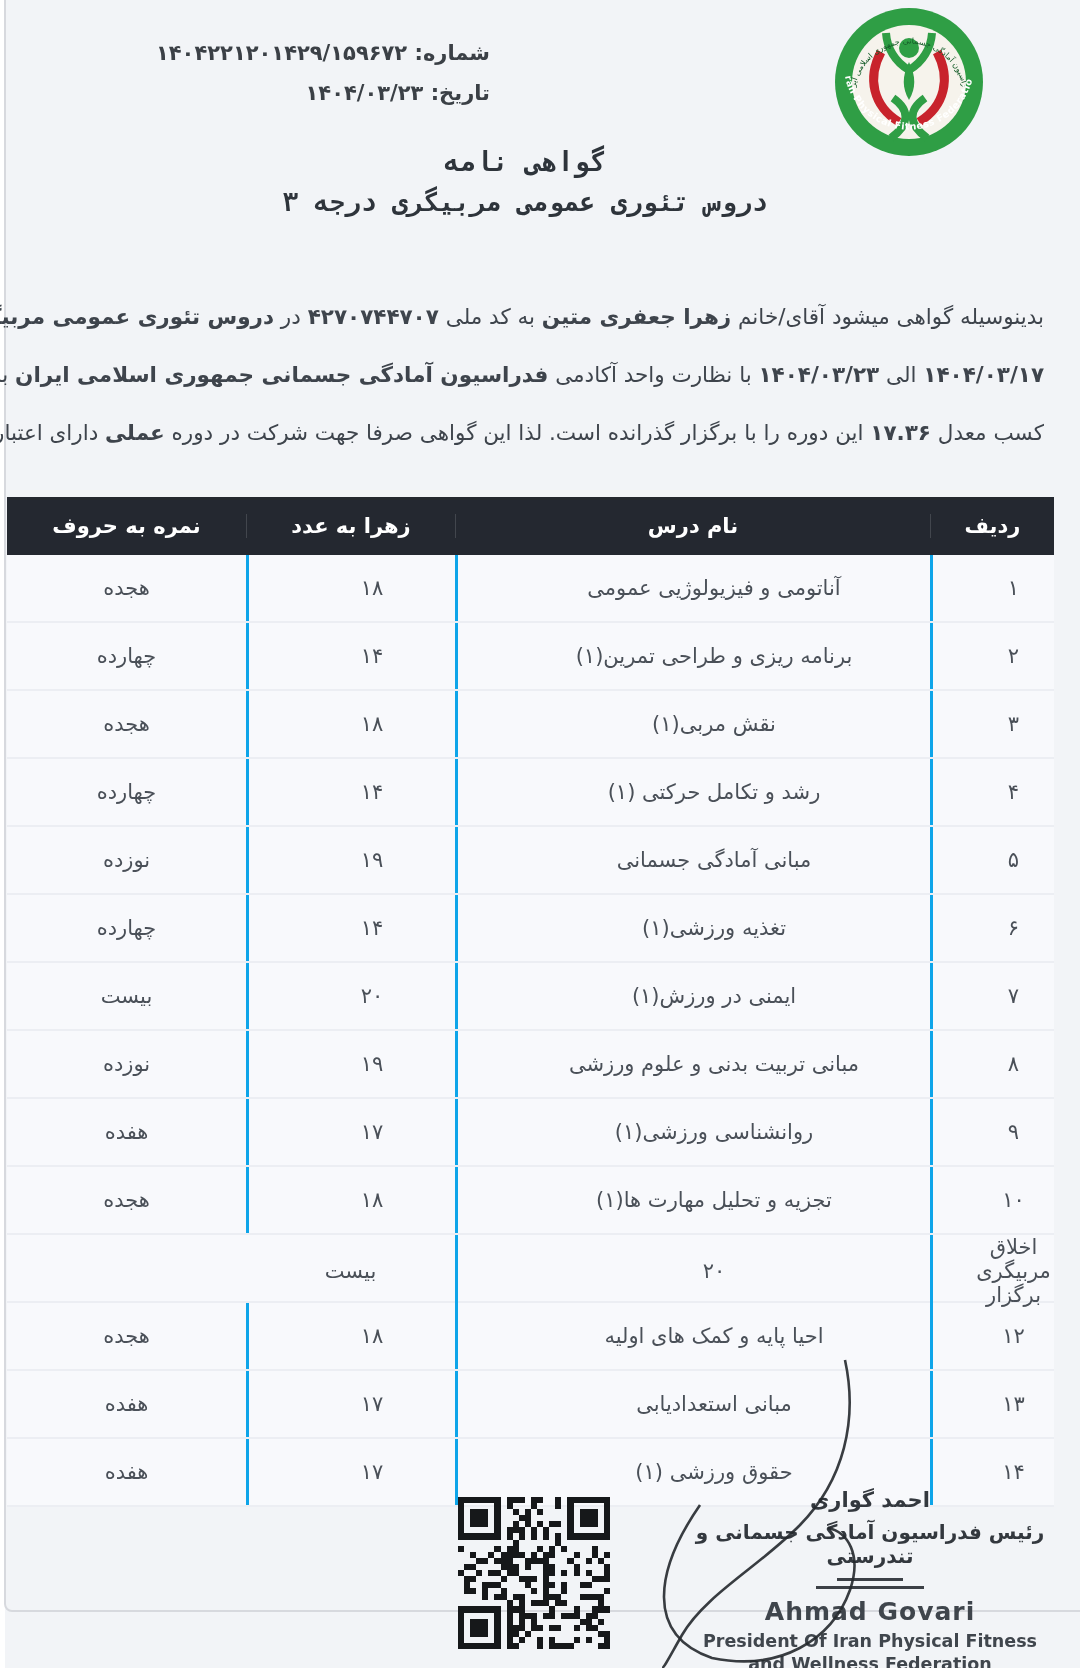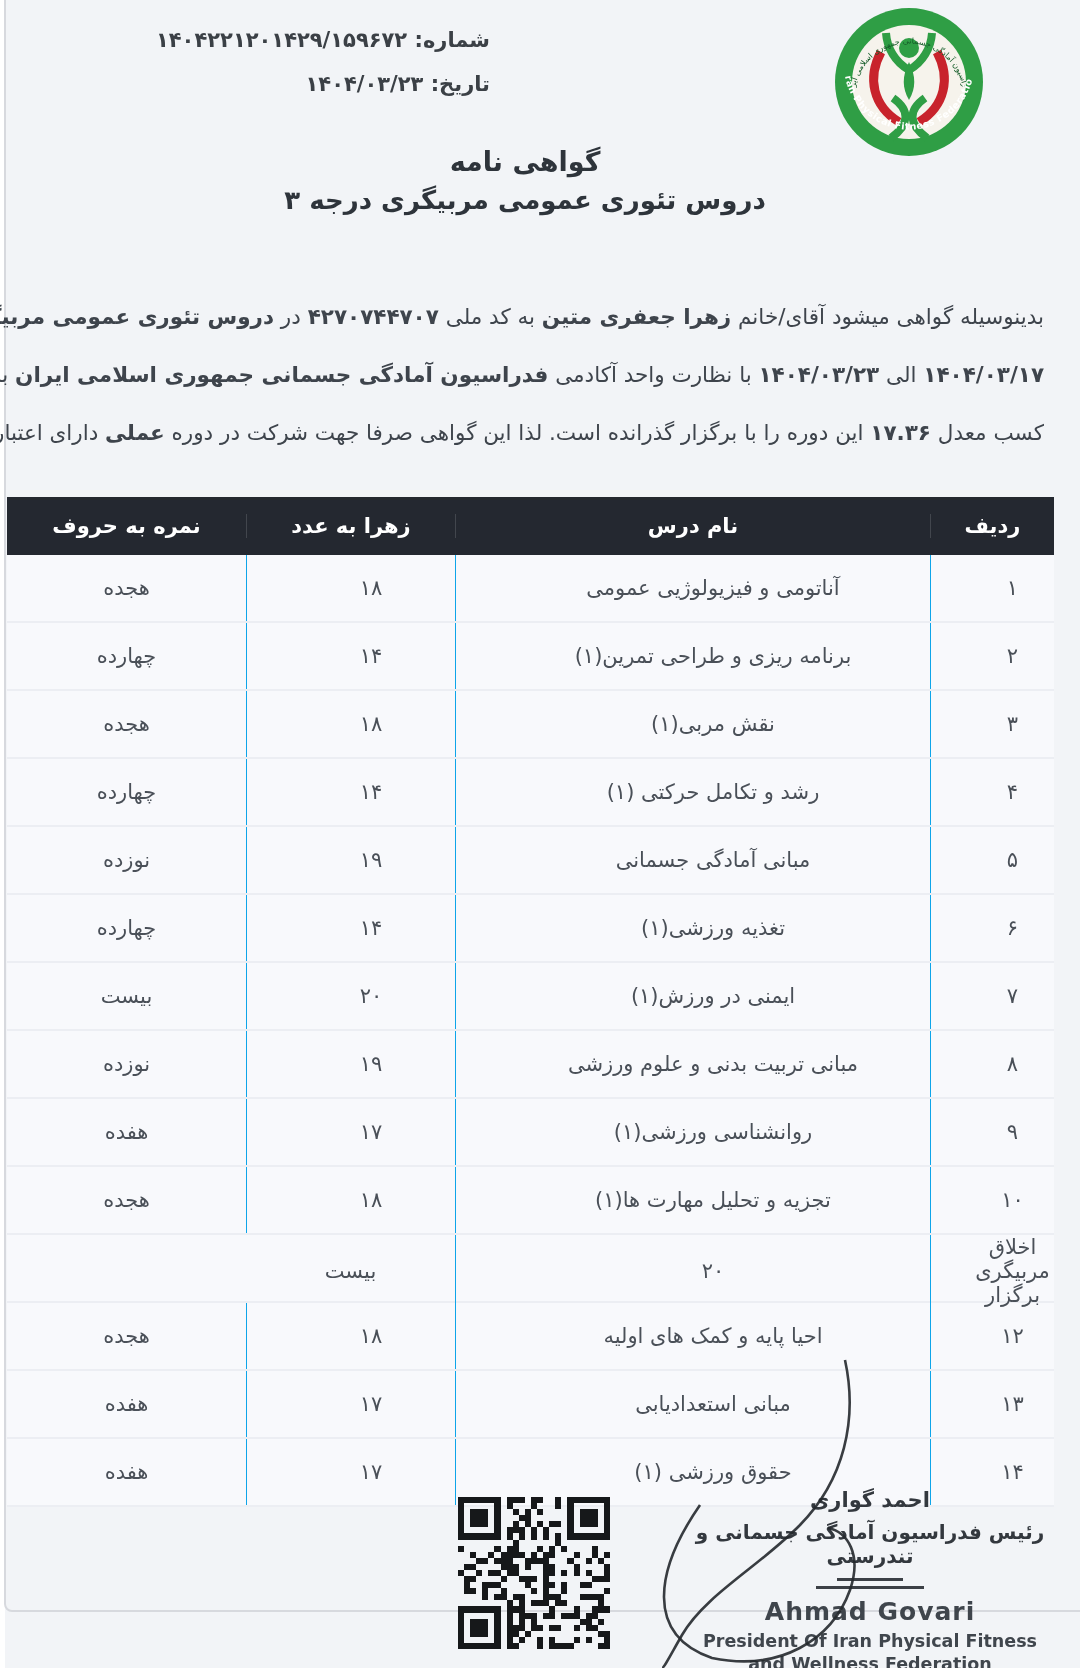--- a/index.html
+++ b/index.html
@@ -11,26 +11,26 @@
   .bg{position:absolute;left:5px;top:0;width:1075px;height:1668px;background:#f2f4f7;}
   .page-border{
     position:absolute;left:4px;top:-20px;width:1400px;height:1628px;
     border:2px solid #d7d9de;border-radius:8px;pointer-events:none;
   }
   
   .meta-line{
     position:absolute;right:590px;direction:rtl;text-align:right;
     font-size:21px;font-weight:bold;color:#3b4046;white-space:nowrap;
   }
-  .meta-number{top:28px;text-align:center;}
-  .meta-date{top:72px;text-align:right;}
+  .meta-number{top:41px;text-align:center;}
+  .meta-date{top:81px;text-align:right;}
   
   .logo{position:absolute;left:833px;top:6px;width:152px;height:152px;}
   
-  .title-block{position:absolute;top:146px;left:0;width:1050px;text-align:center;direction:rtl;color:#2e343b;}
+  .title-block{position:absolute;top:146px;left:0;width:1050px;text-align:center;direction:rtl;color:#2e343b;font-family:Liberation Mono, monospace;}
   .title-line1{font-size:27px;font-weight:bold;}
   .title-line2{font-size:26px;font-weight:bold;margin-top:8px;}
   
   .body-text{
     position:absolute;top:288px;right:36px;width:1008px;direction:rtl;
     font-size:21.5px;color:#3e444c;
   }
   .para-line{
     line-height:58px;height:58px;text-align:justify;text-align-last:justify;
     white-space:nowrap;overflow:visible;
@@ -42,21 +42,21 @@
     background:#242830;color:#ffffff;font-weight:bold;font-size:21px;
     align-items:center;text-align:center;
   }
   .thead > div:not(:last-child){border-left:1px solid rgba(255,255,255,0.14);}
   .trow{
     display:grid;grid-template-columns:124px 475px 209px 239px;height:66px;
     background:#f8f9fc;border-bottom:2px solid #eceef3;
     font-size:21px;color:#4a5058;align-items:center;text-align:center;
   }
   .trow > div{height:100%;display:flex;align-items:center;justify-content:center;}
-  .trow > div:not(:last-child){border-left:1px solid #0ea5e9;padding-left:40px;}
+  .trow > div:not(:last-child){border-left:3px solid #0ea5e9;padding-left:40px;}
   
   .qr{position:absolute;left:458px;top:1497px;}
   .sig{position:absolute;left:660px;top:1488px;width:420px;text-align:center;color:#33383e;}
   .sig-name-fa{font-size:21px;font-weight:bold;direction:rtl;}
   .sig-title-fa{font-size:20px;font-weight:bold;direction:rtl;margin-top:8px;}
   .sig-line{background:#3c4046;height:3px;margin:0 auto;}
   .sig-line1{width:66px;margin-top:10px;}
   .sig-line2{width:108px;margin-top:5px;}
   .sig-name-en{font-size:25px;font-weight:bold;color:#3f454c;margin-top:8px;letter-spacing:1px;}
   .sig-title-en{font-size:17.5px;font-weight:bold;color:#40464d;line-height:23px;margin-top:4px;}

